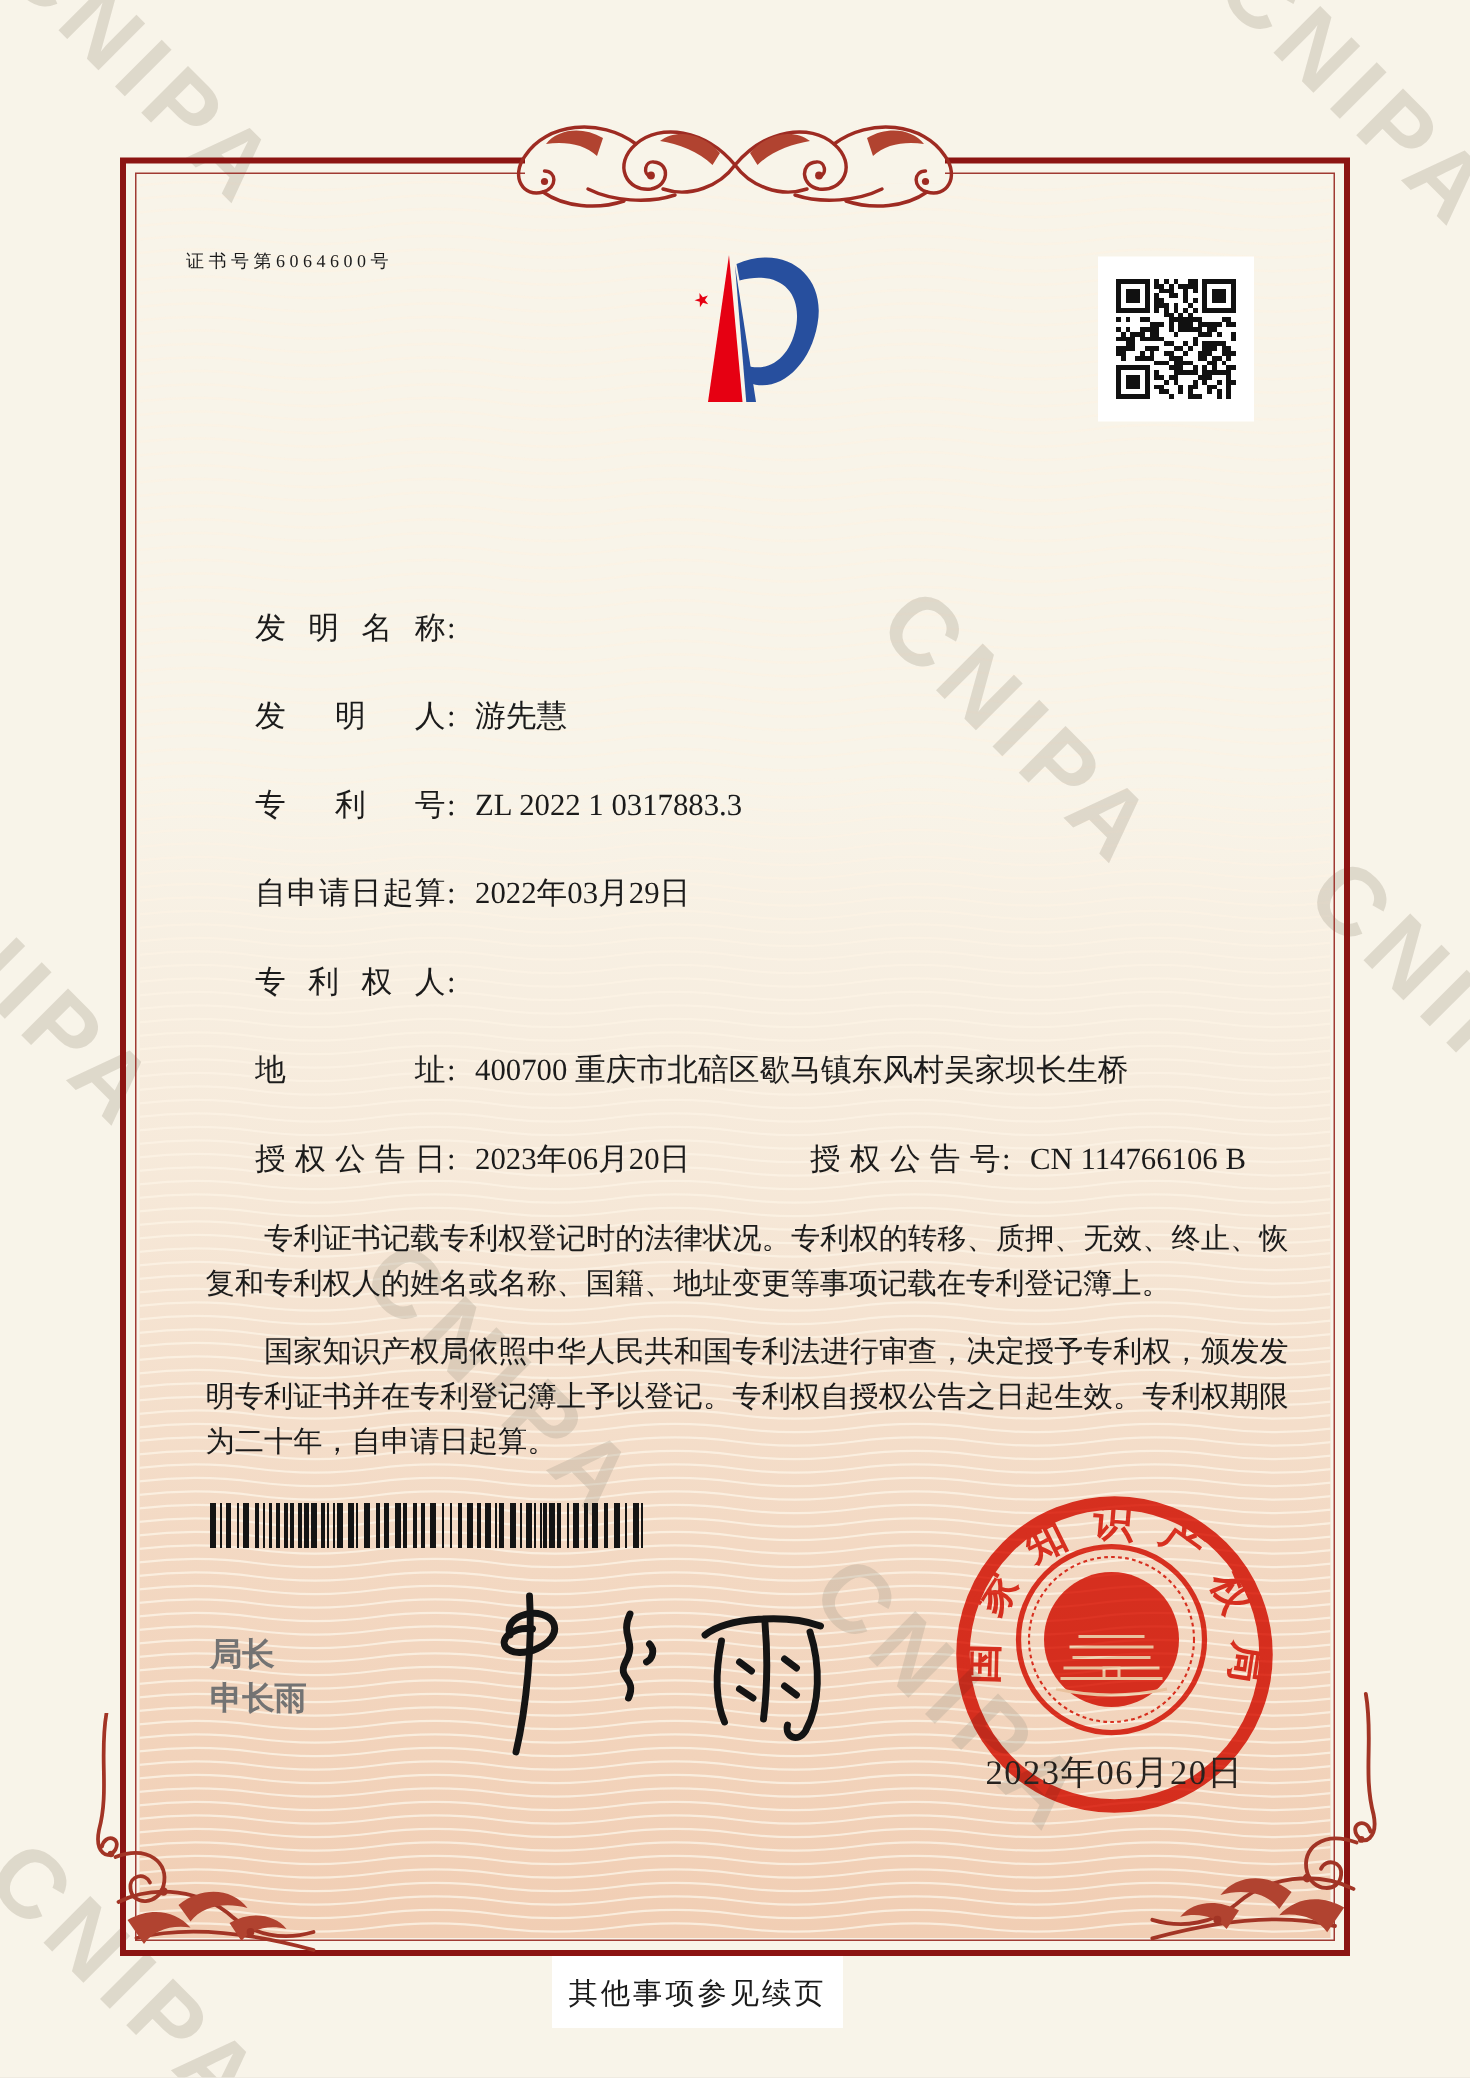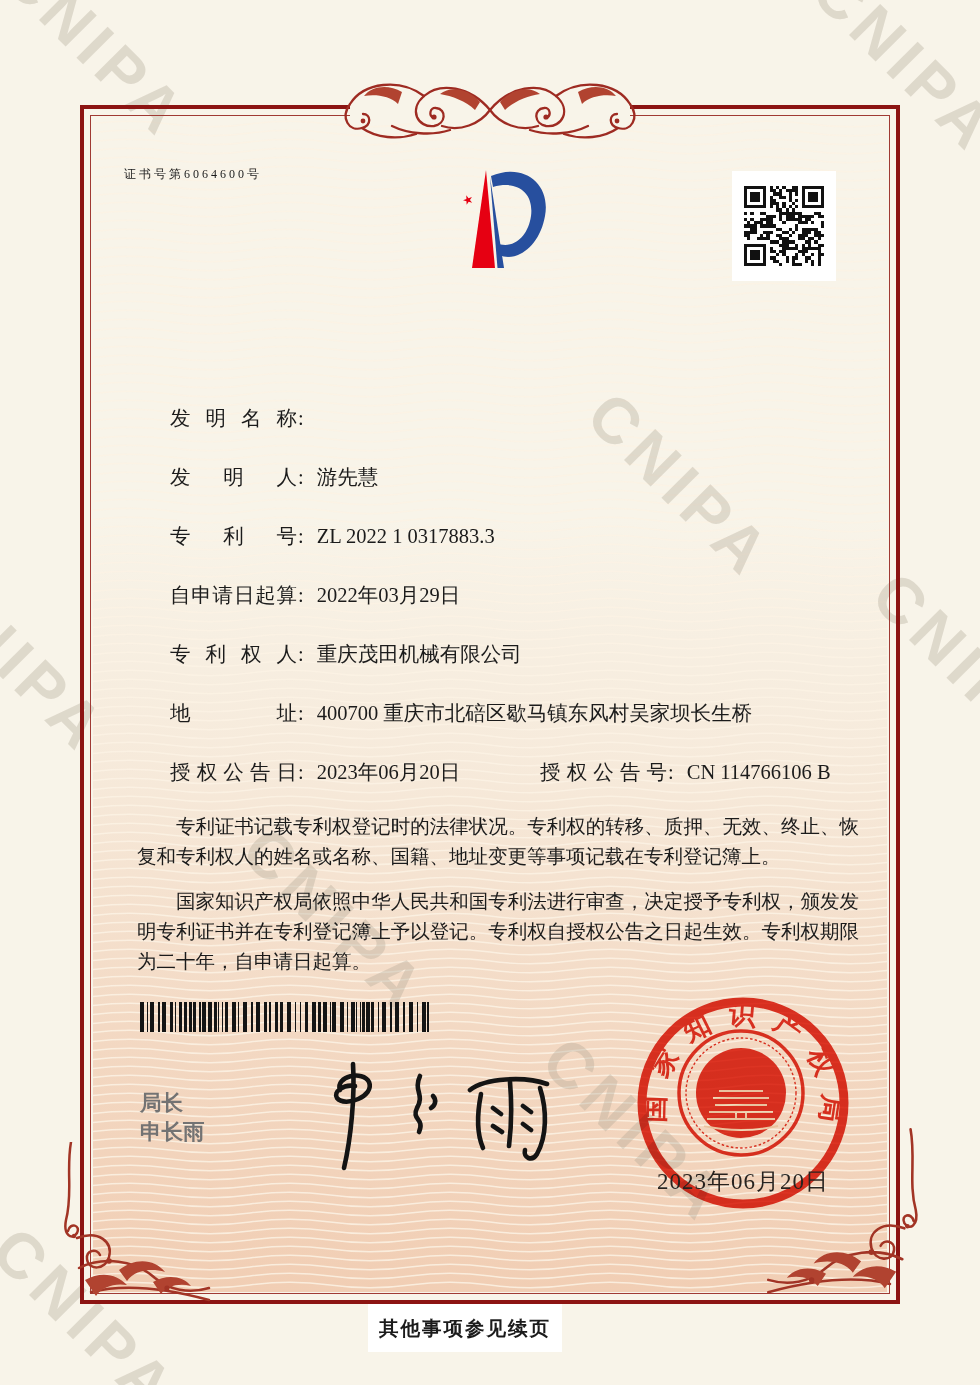--- a/index.html
+++ b/index.html
@@ -51,21 +51,21 @@
   .issuer .name{}
   .sig{position:absolute;left:285px;top:1038px;z-index:6;}
   .seal{position:absolute;left:623px;top:983px;z-index:7;opacity:.95;mix-blend-mode:multiply;}
   .seal-ring-text{font-size:27px;font-weight:bold;letter-spacing:16px;
     font-family:"Liberation Serif","DejaVu Serif",serif;}
   .seal-date-text{font-size:23px;letter-spacing:1px;
     font-family:"Liberation Serif","DejaVu Serif",serif;}
   .page-num{position:absolute;left:0;right:0;top:1262px;text-align:center;font-size:18px;z-index:6;}
   .note-box{position:absolute;left:368px;top:1304px;width:194px;height:48px;background:#ffffff;
     z-index:8;display:flex;align-items:center;justify-content:center;
-    font-size:19.5px;letter-spacing:2px;font-weight:bold;}
+    font-size:19.5px;letter-spacing:2px;}
 </style>
 </head>
 <body>
 
 <div class="page">
 
   <div class="wm" style="left:95px;top:45px">CNIPA</div>
   <div class="wm" style="left:905px;top:60px">CNIPA</div>
   <div class="wm" style="left:680px;top:485px">CNIPA</div>
   <div class="wm" style="left:15px;top:660px">CNIPA</div>
@@ -533,21 +533,20 @@
       <span class="val">ZL 2022 1 0317883.3</span>
     </div>
     <div class="row">
       <span class="lbl">自申请日起算</span>
         <span class="colon">:</span>
       <span class="val">2022年03月29日</span>
     </div>
     <div class="row">
       <span class="lbl">专利权人</span>
         <span class="colon">:</span>
-      <span class="val">重庆茂田机械有限公司</span>
     </div>
     <div class="row">
       <span class="lbl">地址</span>
         <span class="colon">:</span>
       <span class="val">400700 重庆市北碚区歇马镇东风村吴家坝长生桥</span>
     </div>
     <div class="row">
       <span class="lbl">授权公告日</span>
         <span class="colon">:</span>
       <span class="val">2023年06月20日</span>

